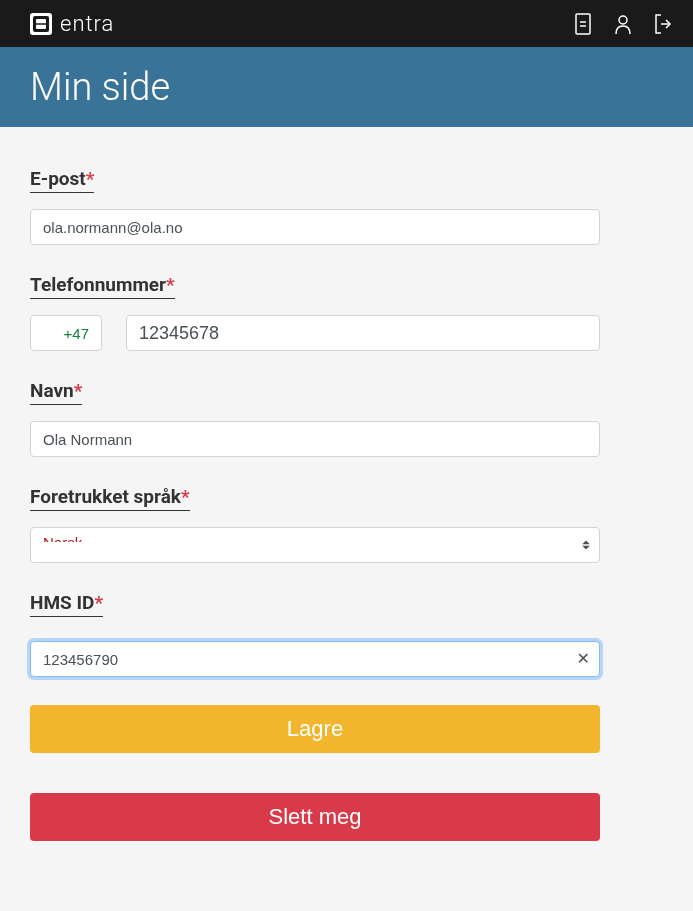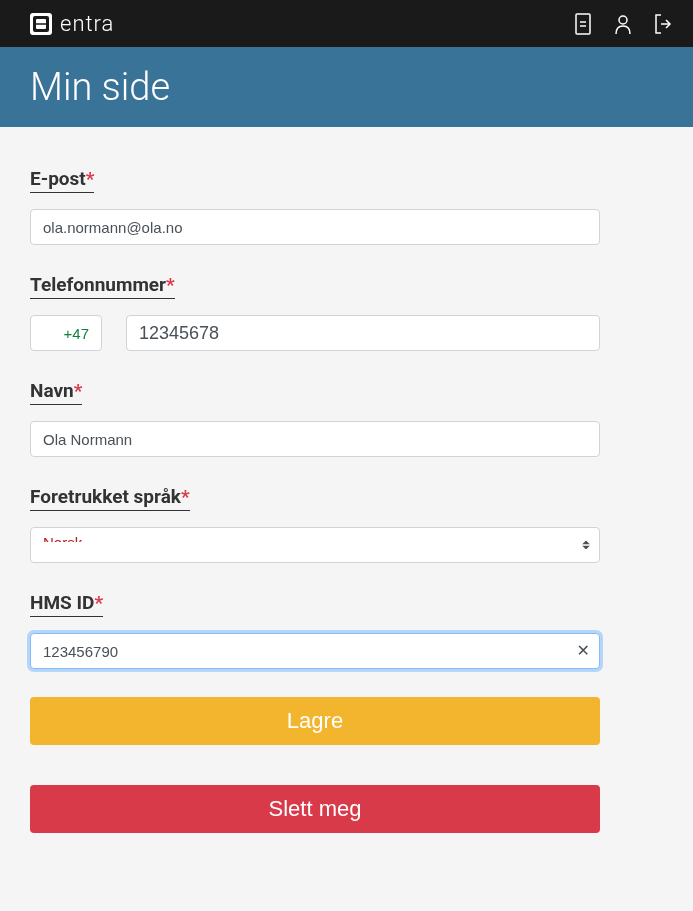--- a/index.html
+++ b/index.html
@@ -131,20 +131,21 @@
       top: 50%;
       transform: translateY(-50%);
       pointer-events: none;
       color: #495057;
       display: flex;
       flex-direction: column;
       gap: 1px;
     }
     .input-with-clear {
       position: relative;
+      margin-top: 8px;
     }
     .clear-btn {
       position: absolute;
       right: 10px;
       top: 50%;
       transform: translateY(-50%);
       cursor: pointer;
       color: #495057;
       font-size: 16px;
       line-height: 1;

